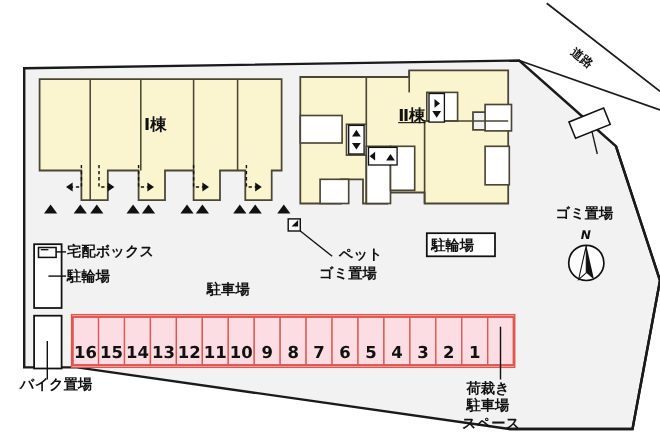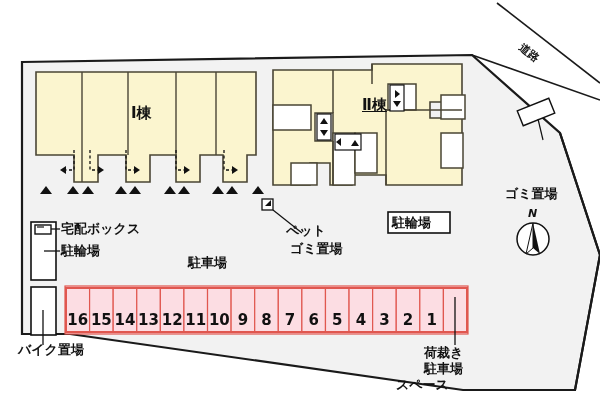--- a/index.html
+++ b/index.html
@@ -195,20 +195,20 @@
 
 <div class="lbl md" style="left:505px;top:137px;margin-top:48px;">ゴミ置場</div>
 
 <div class="lbl md" style="left:61px;top:220px;text-align:center;">宅配ボックス</div>
 <div class="lbl md" style="left:61px;top:242px;">駐輪場</div>
 <div class="lbl md" style="left:392px;top:214px;">駐輪場</div>
 <div class="lbl md" style="left:18px;top:341px;text-align:right;">バイク置場</div>
 
 <div class="lbl md" style="left:188px;top:254px;">駐車場</div>
 
-<div class="lbl md" style="left:286px;top:222px;">ペット</div>
+<div class="lbl md" style="left:308px;top:222px;">ペット</div>
 <div class="lbl md" style="left:290px;top:240px;">ゴミ置場</div>
 
 <div class="lbl md" style="left:424px;top:344px;text-align:center;">荷裁き</div>
 <div class="lbl md" style="left:424px;top:360px;">駐車場</div>
-<div class="lbl md" style="left:396px;top:376px;">スペース</div>
+<div class="lbl md" style="left:420px;top:376px;">スペース</div>
 
 <div class="lbl sm" style="left:528px;top:207px;font-style:italic;">N</div>
 
 </body></html>

